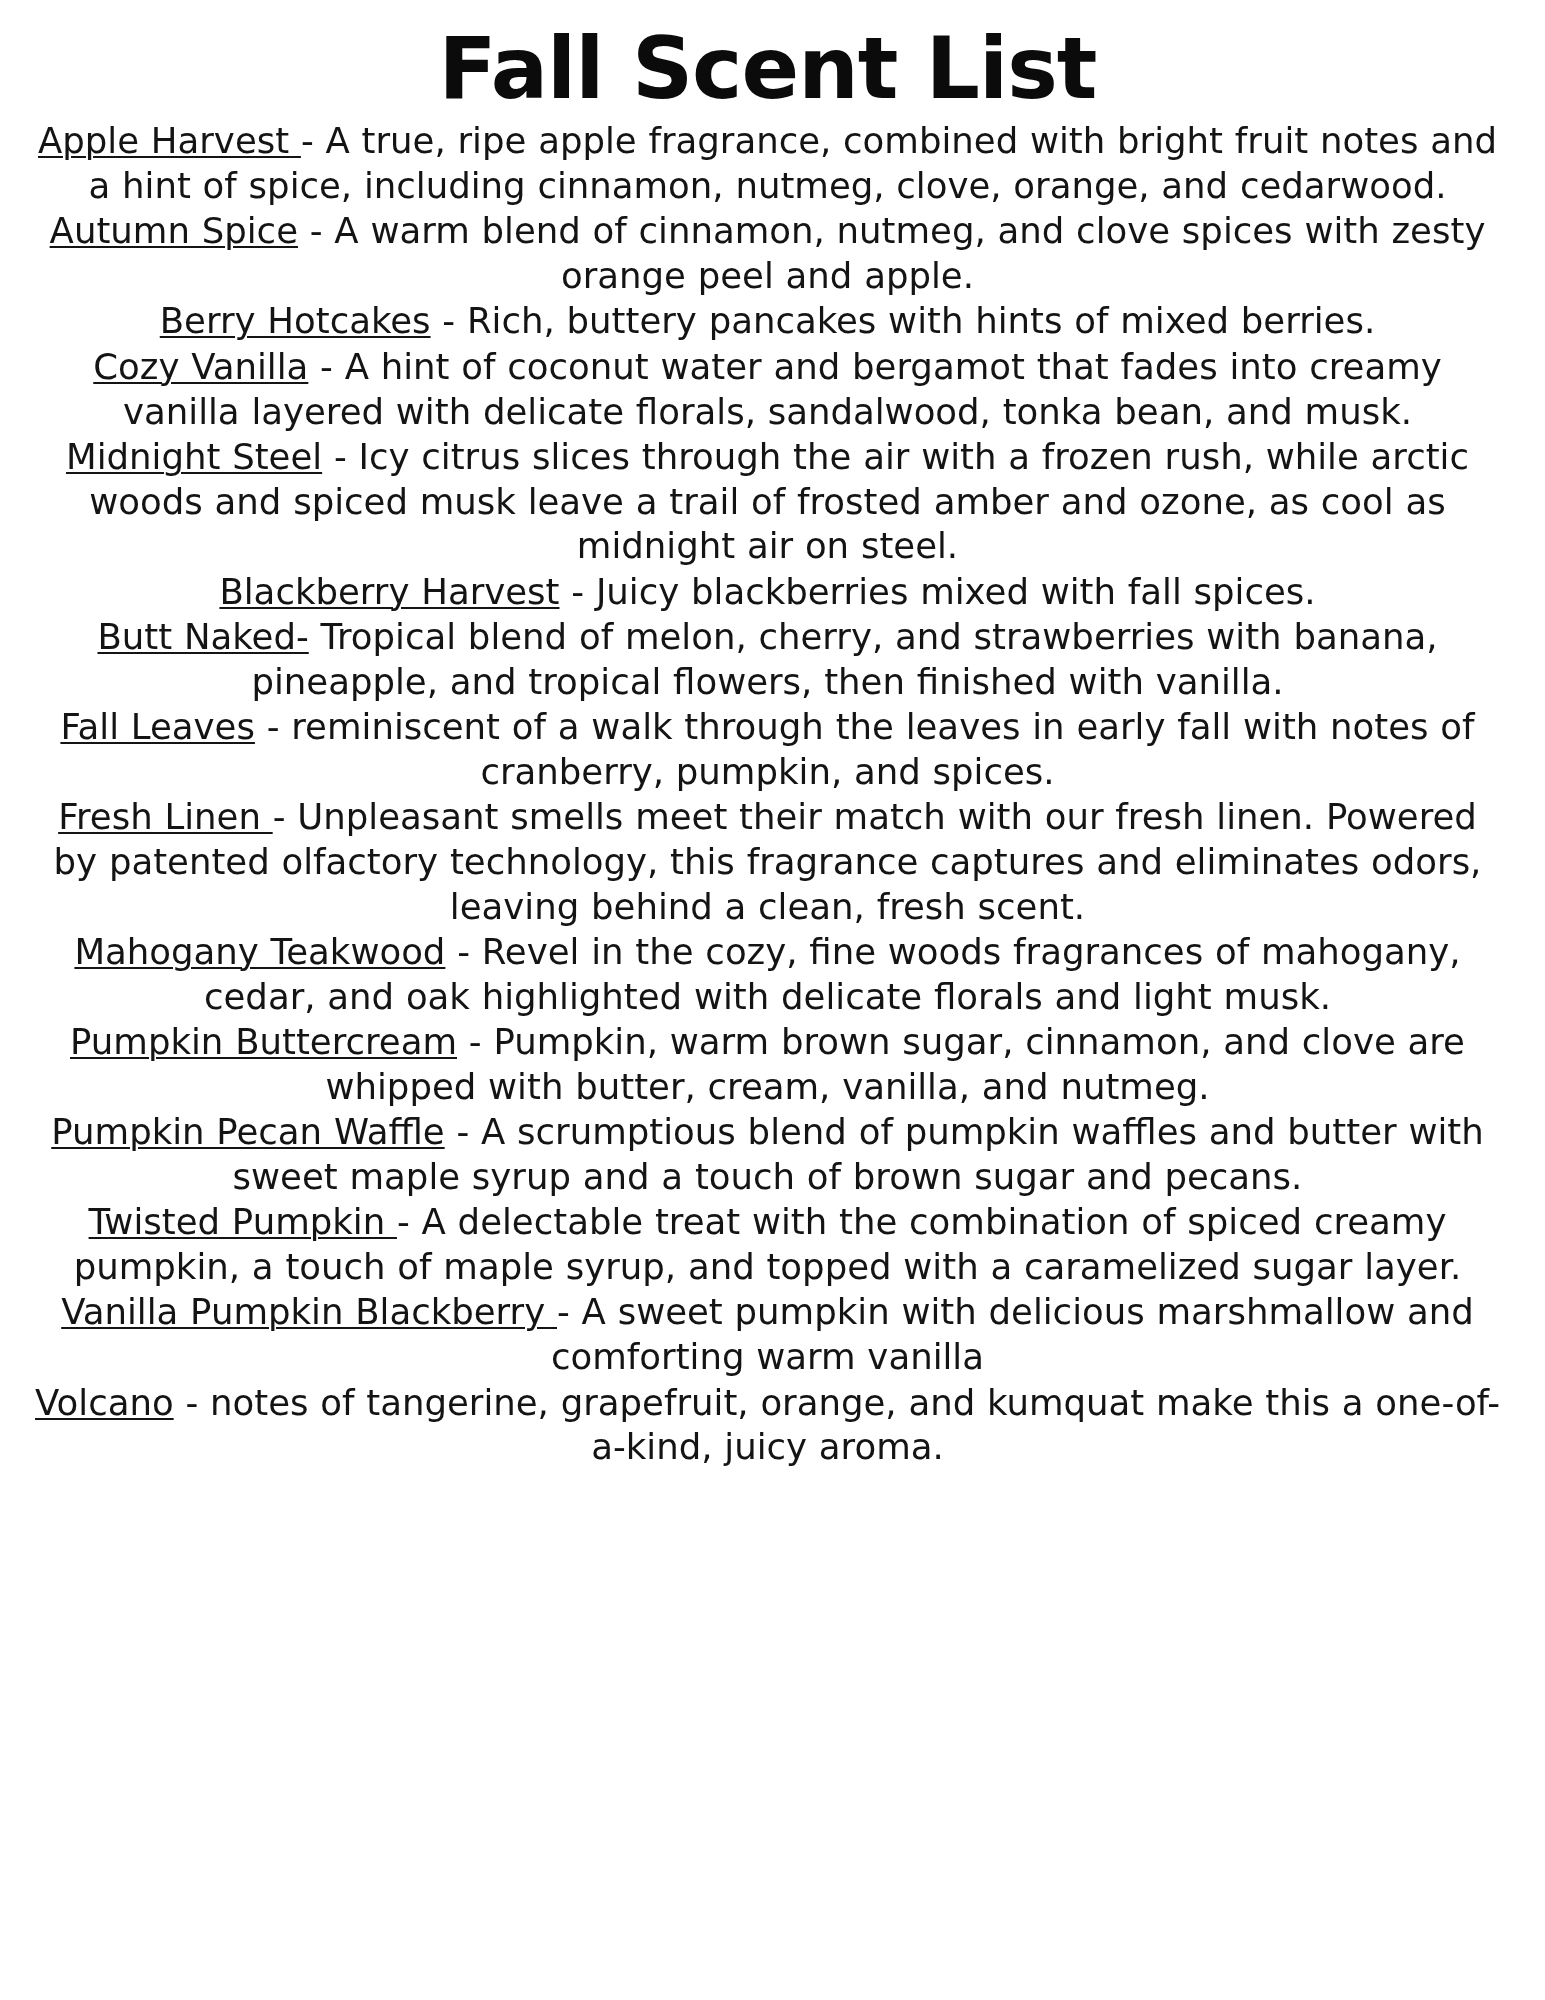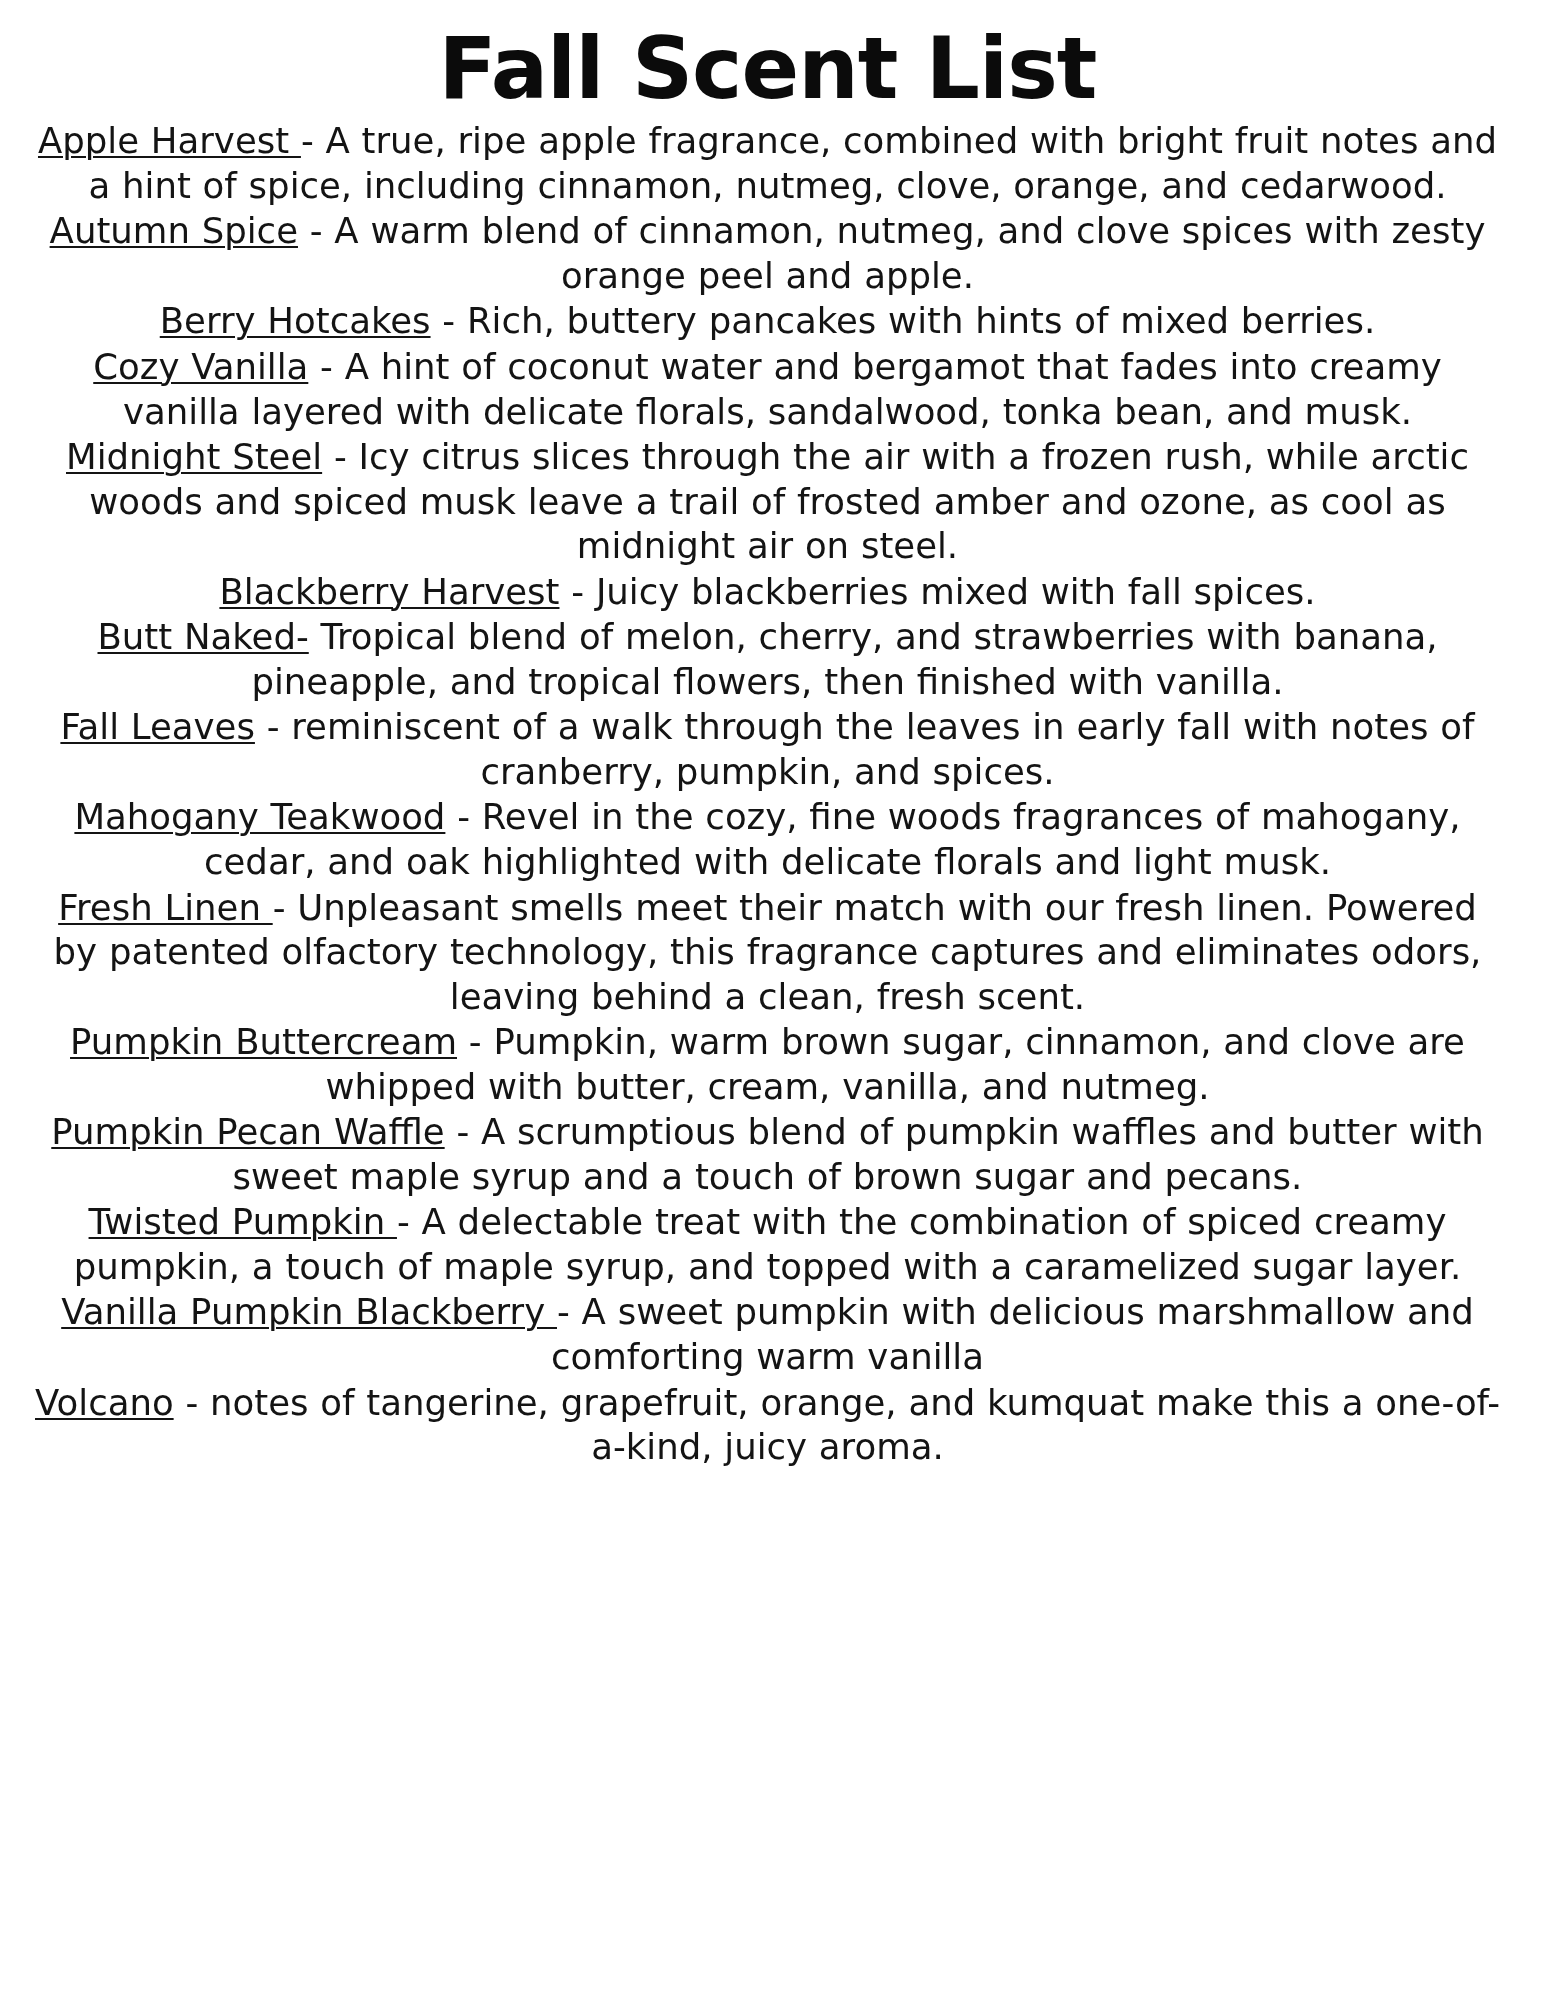--- a/index.html
+++ b/index.html
@@ -84,25 +84,25 @@
 
     <p class="entry">
       <span class="name">Butt Naked-</span><span class="desc"> Tropical blend of melon, cherry, and strawberries with banana, pineapple, and tropical flowers, then finished with vanilla.</span>
     </p>
 
     <p class="entry">
       <span class="name">Fall Leaves</span><span class="desc"> - reminiscent of a walk through the leaves in early fall with notes of cranberry, pumpkin, and spices.</span>
     </p>
 
     <p class="entry">
-      <span class="name">Mahogany Teakwood</span><span class="desc"> - Revel in the cozy, fine woods fragrances of mahogany, cedar, and oak highlighted with delicate florals and light musk.</span>
+      <span class="name">Fresh Linen </span><span class="desc">- Unpleasant smells meet their match with our fresh linen. Powered by patented olfactory technology, this fragrance captures and eliminates odors, leaving behind a clean, fresh scent.</span>
     </p>
 
     <p class="entry">
-      <span class="name">Fresh Linen </span><span class="desc">- Unpleasant smells meet their match with our fresh linen. Powered by patented olfactory technology, this fragrance captures and eliminates odors, leaving behind a clean, fresh scent.</span>
+      <span class="name">Mahogany Teakwood</span><span class="desc"> - Revel in the cozy, fine woods fragrances of mahogany, cedar, and oak highlighted with delicate florals and light musk.</span>
     </p>
 
     <p class="entry">
       <span class="name">Pumpkin Buttercream</span><span class="desc"> - Pumpkin, warm brown sugar, cinnamon, and clove are whipped with butter, cream, vanilla, and nutmeg.</span>
     </p>
 
     <p class="entry">
       <span class="name">Pumpkin Pecan Waffle</span><span class="desc"> - A scrumptious blend of pumpkin waffles and butter with sweet maple syrup and a touch of brown sugar and pecans.</span>
     </p>
 

